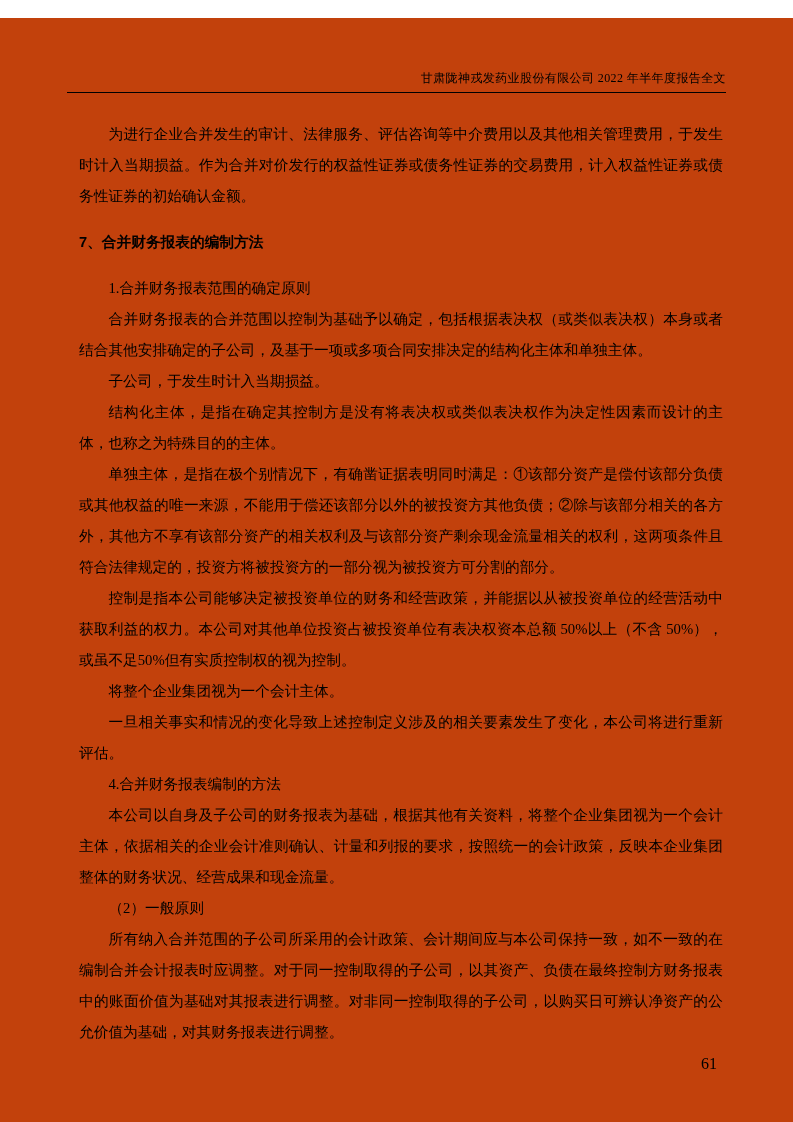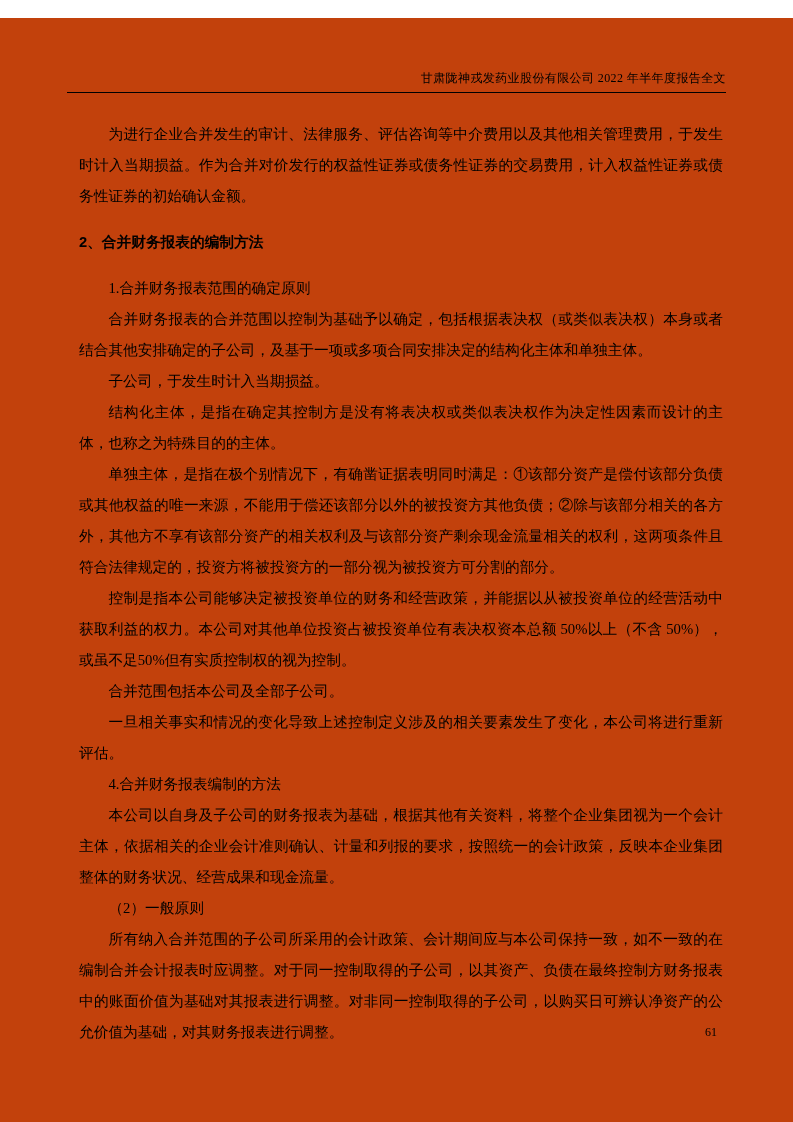--- a/index.html
+++ b/index.html
@@ -43,43 +43,43 @@
   }
   .heading {
     font-family: "Liberation Sans", "DejaVu Sans", sans-serif;
     font-weight: bold;
     font-size: 14.7px;
     margin: 15px 0 15px 0;
     text-indent: 0;
   }
   .pagenum {
     position: absolute;
-    top: 1006px;
+    top: 1038px;
     right: 76px;
-    font-size: 12px;
+    font-size: 16px;
     line-height: 16px;
   }
 </style>
 </head>
 <body>
 
 <div class="page">
 
   <div class="header">甘肃陇神戎发药业股份有限公司 2022 年半年度报告全文</div>
 
   <div class="content">
     <p class="para">为进行企业合并发生的审计、法律服务、评估咨询等中介费用以及其他相关管理费用，于发生时计入当期损益。作为合并对价发行的权益性证券或债务性证券的交易费用，计入权益性证券或债务性证券的初始确认金额。</p>
-    <p class="heading">2、合并财务报表的编制方法</p>
+    <p class="heading">7、合并财务报表的编制方法</p>
     <p class="para">1.合并财务报表范围的确定原则</p>
     <p class="para">合并财务报表的合并范围以控制为基础予以确定，包括根据表决权（或类似表决权）本身或者结合其他安排确定的子公司，及基于一项或多项合同安排决定的结构化主体和单独主体。</p>
     <p class="para">子公司，于发生时计入当期损益。</p>
     <p class="para">结构化主体，是指在确定其控制方是没有将表决权或类似表决权作为决定性因素而设计的主体，也称之为特殊目的的主体。</p>
     <p class="para">单独主体，是指在极个别情况下，有确凿证据表明同时满足：①该部分资产是偿付该部分负债或其他权益的唯一来源，不能用于偿还该部分以外的被投资方其他负债；②除与该部分相关的各方外，其他方不享有该部分资产的相关权利及与该部分资产剩余现金流量相关的权利，这两项条件且符合法律规定的，投资方将被投资方的一部分视为被投资方可分割的部分。</p>
     <p class="para">控制是指本公司能够决定被投资单位的财务和经营政策，并能据以从被投资单位的经营活动中获取利益的权力。本公司对其他单位投资占被投资单位有表决权资本总额 50%以上（不含 50%），或虽不足50%但有实质控制权的视为控制。</p>
-    <p class="para">合并范围包括本公司及全部子公司。</p>
+    <p class="para">将整个企业集团视为一个会计主体。</p>
     <p class="para">一旦相关事实和情况的变化导致上述控制定义涉及的相关要素发生了变化，本公司将进行重新评估。</p>
     <p class="para">4.合并财务报表编制的方法</p>
     <p class="para">本公司以自身及子公司的财务报表为基础，根据其他有关资料，将整个企业集团视为一个会计主体，依据相关的企业会计准则确认、计量和列报的要求，按照统一的会计政策，反映本企业集团整体的财务状况、经营成果和现金流量。</p>
     <p class="para">（2）一般原则</p>
     <p class="para">所有纳入合并范围的子公司所采用的会计政策、会计期间应与本公司保持一致，如不一致的在编制合并会计报表时应调整。对于同一控制取得的子公司，以其资产、负债在最终控制方财务报表中的账面价值为基础对其报表进行调整。对非同一控制取得的子公司，以购买日可辨认净资产的公允价值为基础，对其财务报表进行调整。</p>
   </div>
 
   <div class="pagenum">61</div>
 
 </div>

